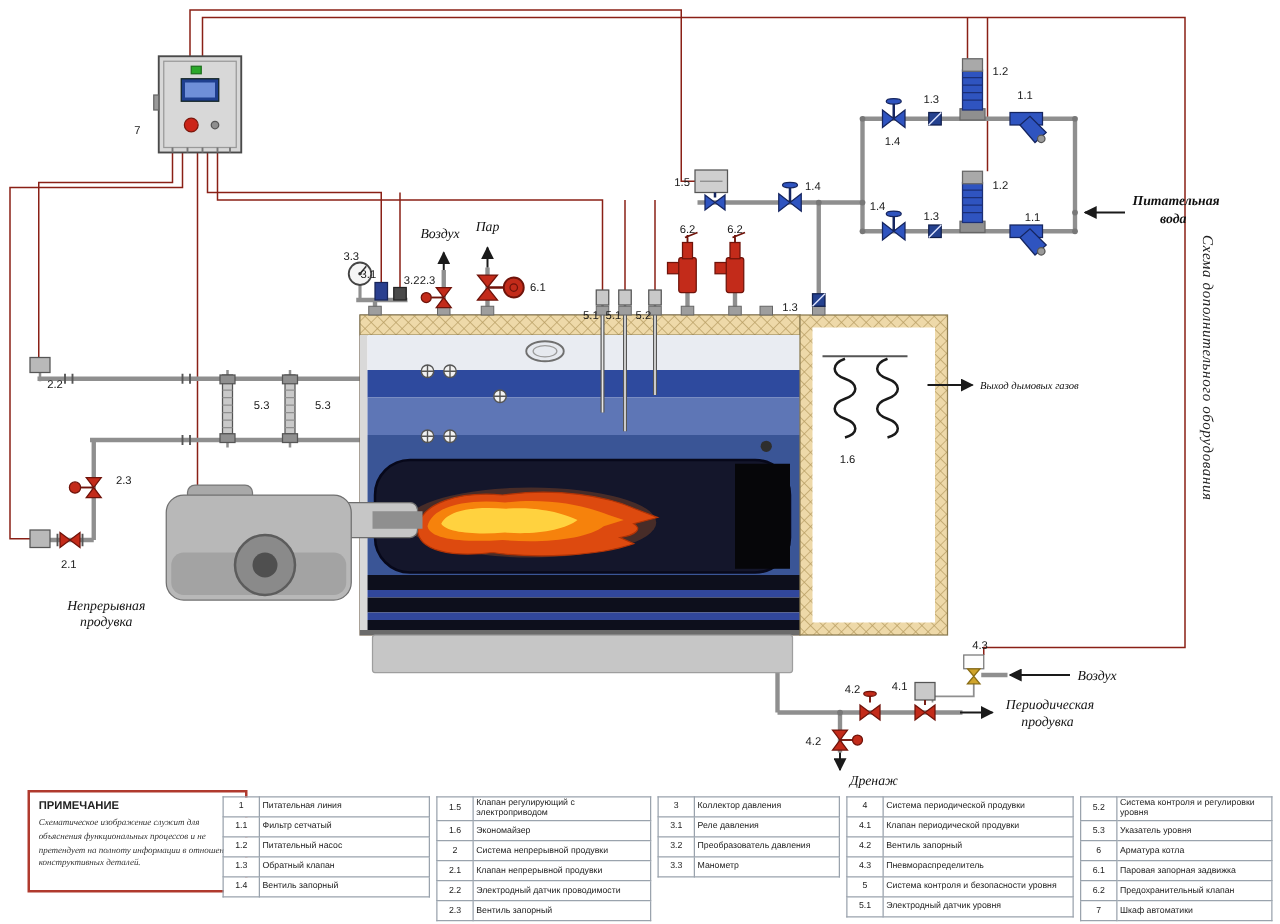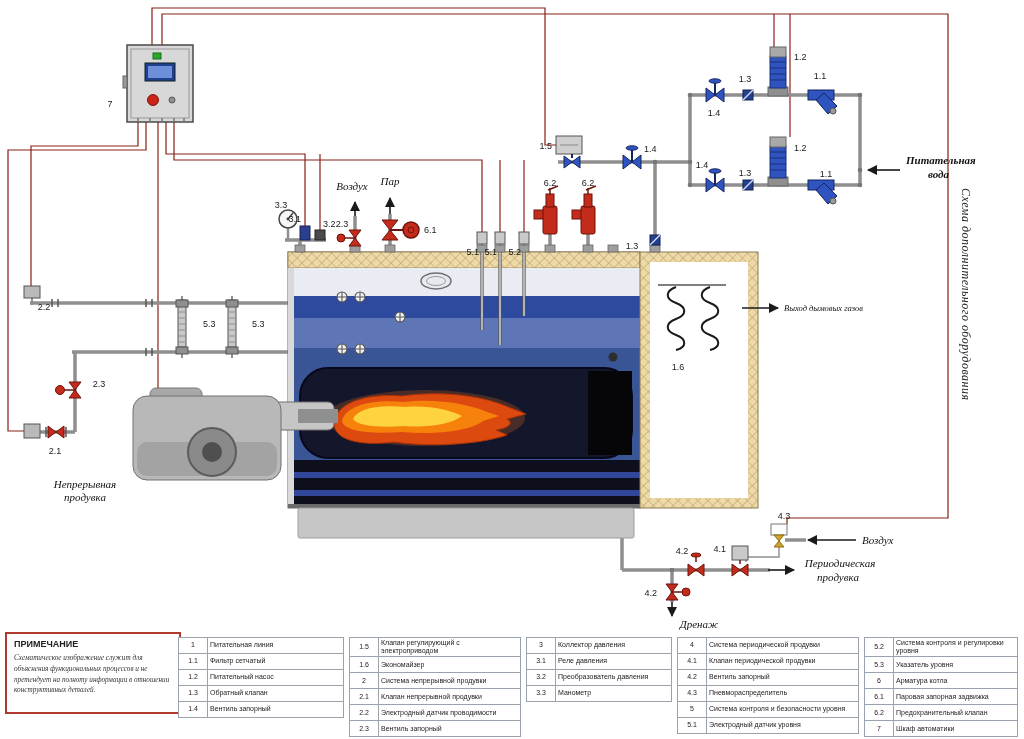--- a/index.html
+++ b/index.html
@@ -6,21 +6,21 @@
   .stage{position:relative;width:1024px;height:739px;background:#fff;overflow:hidden;
          font-family:"Liberation Sans",sans-serif;}
   svg{position:absolute;left:0;top:0;}
   svg text{fill:#1a1a1a;}
   .tag{font:9px "Liberation Sans",sans-serif;fill:#1a1a1a;}
   .flow{font:italic 11px "Liberation Serif",serif;fill:#111;}
   .flow-b{font:italic 600 11px "Liberation Serif",serif;fill:#111;}
   .flow-sm{font:italic 8.5px "Liberation Serif",serif;fill:#111;}
   .side-label{font:italic 12px "Liberation Serif",serif;fill:#222;letter-spacing:.5px;}
   
-  .note{position:absolute;left:5px;top:632px;width:176px;min-height:82px;
+  .note{position:absolute;left:22px;top:632px;width:176px;min-height:82px;
         border:2px solid #b03a2e;background:#fff;padding:5px 7px;box-sizing:border-box;}
   .note-title{font-size:9px;font-weight:bold;color:#222;margin-bottom:4px;}
   .note-body{font:italic 7.2px "Liberation Serif",serif;color:#333;line-height:1.5;}
   
   .legend{position:absolute;left:178px;top:637px;display:flex;align-items:flex-start;gap:5px;}
   .legend table{border-collapse:collapse;table-layout:fixed;}
   .legend td{border:1px solid #9aa3ad;font-size:7px;color:#222;line-height:1.15;
              padding:1px 2px;height:13px;vertical-align:middle;background:#fff;}
   .legend td.lnum{width:24px;text-align:center;}
   .g1{width:166px}.g2{width:172px}.g3{width:146px}.g4{width:182px}.g5{width:154px}

